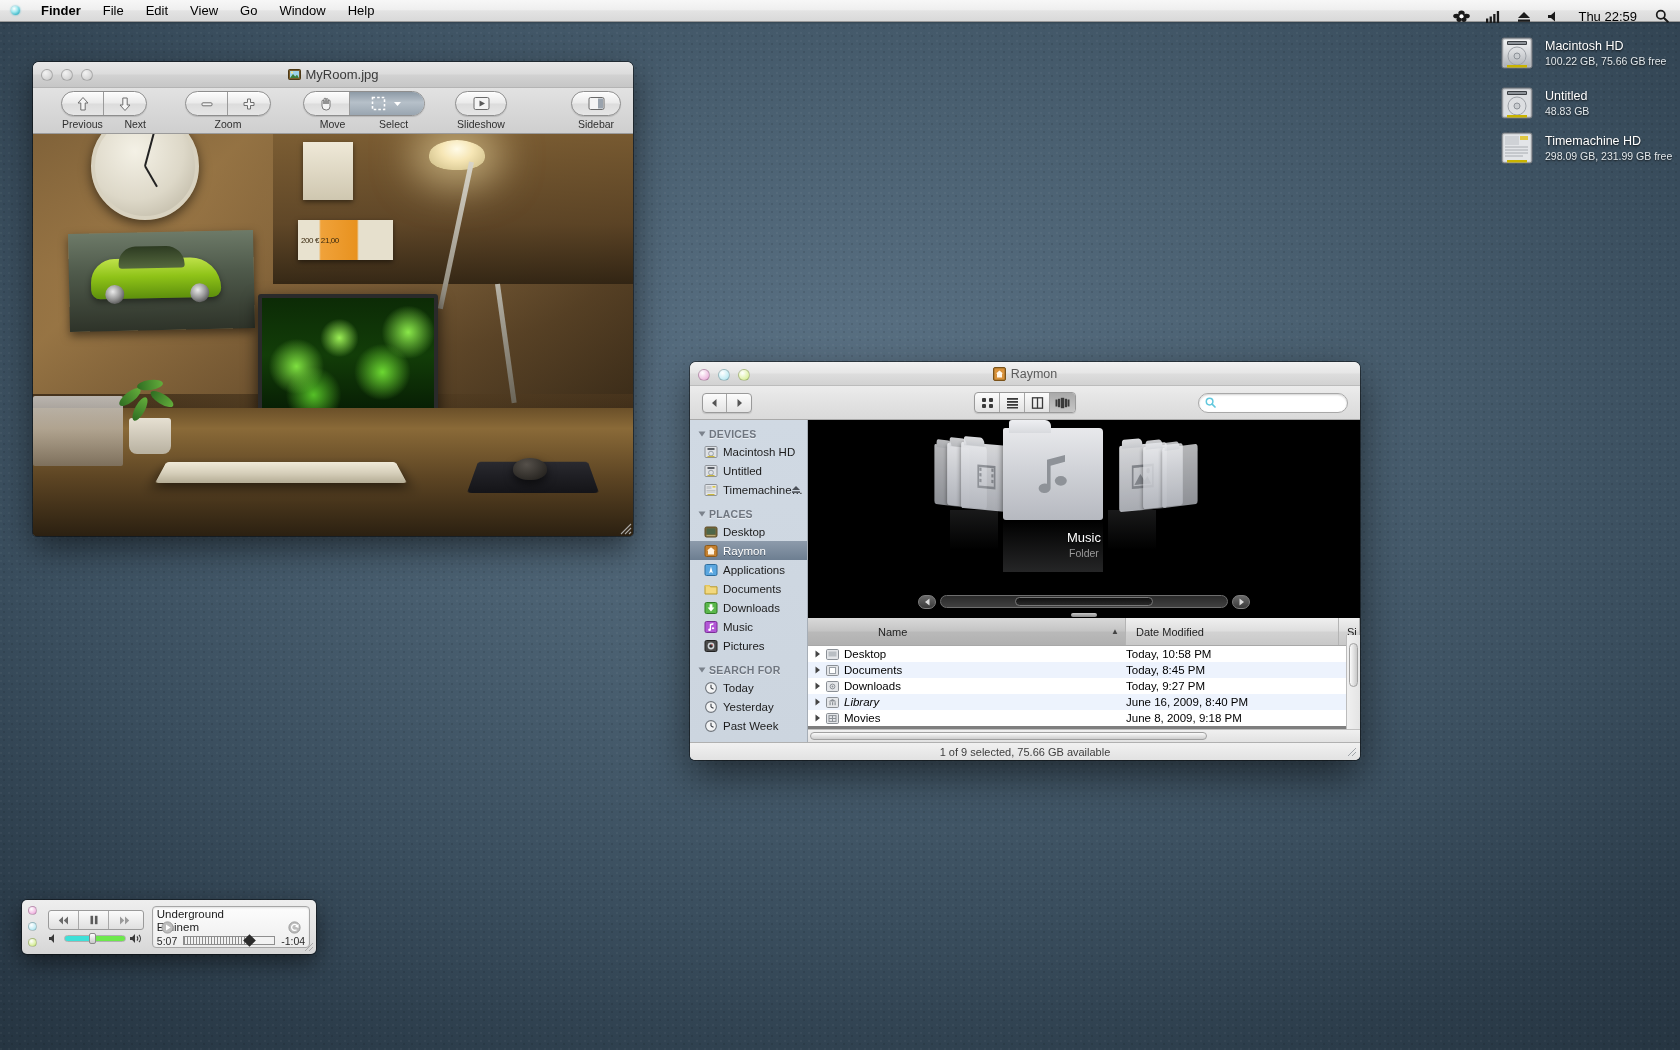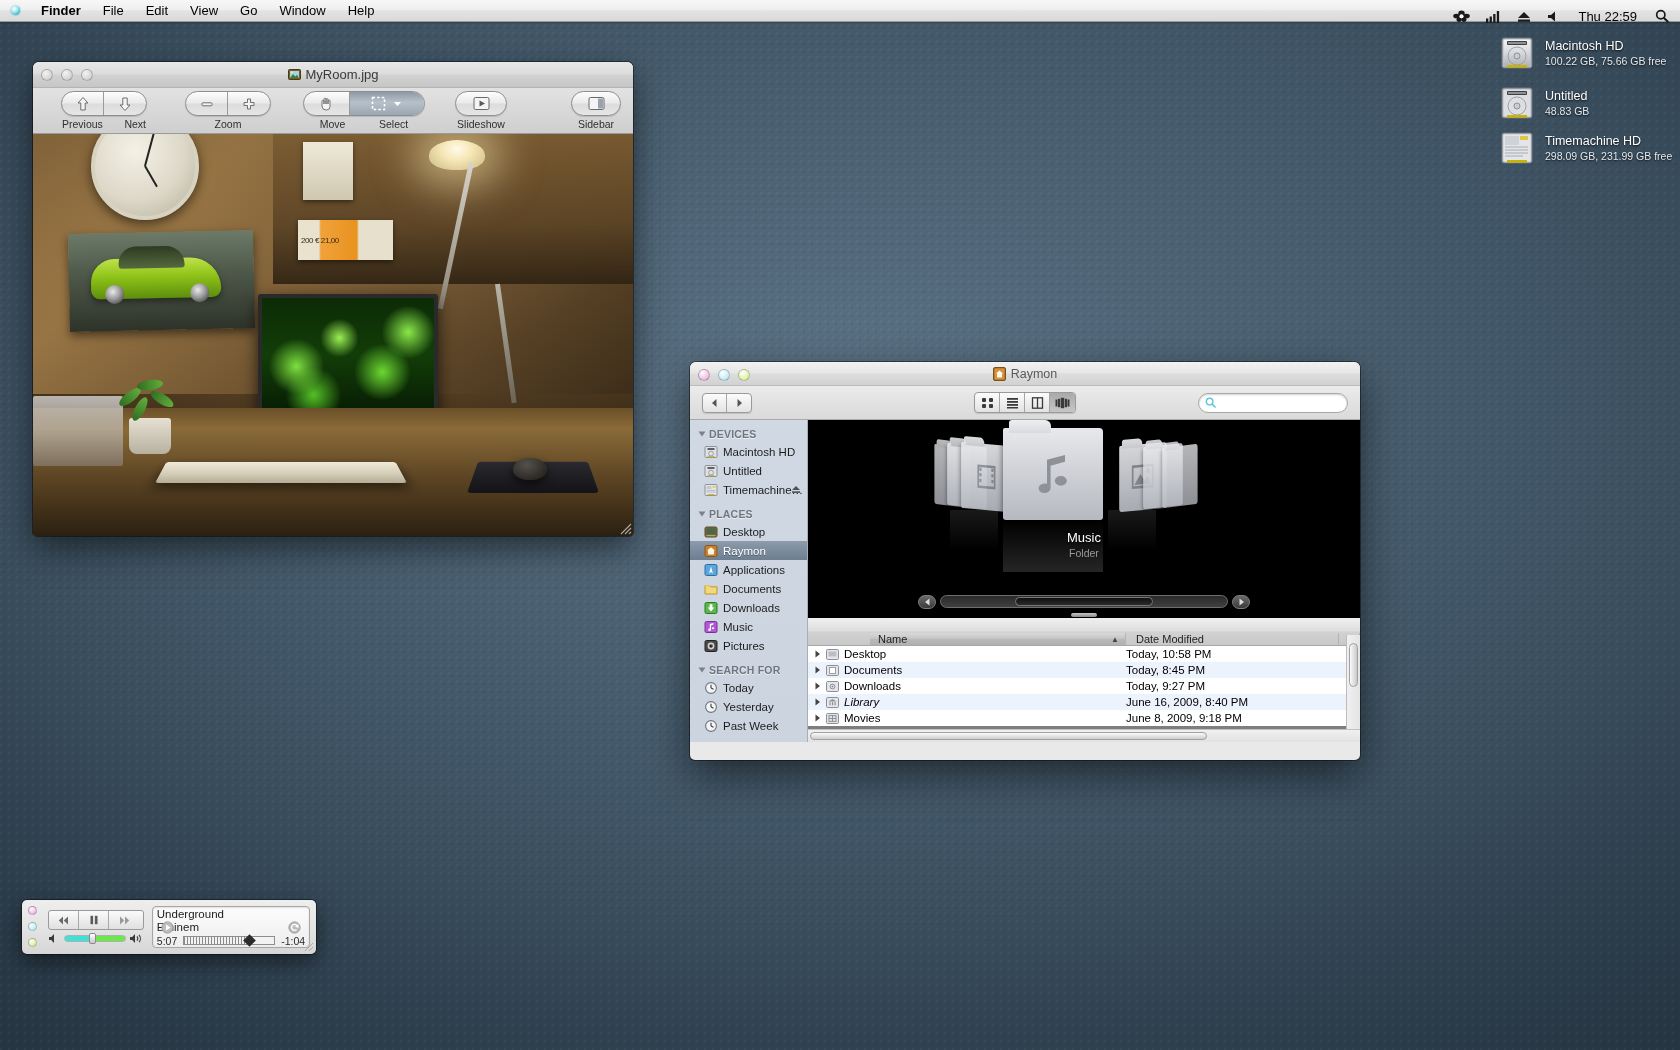--- a/index.html
+++ b/index.html
@@ -367,21 +367,21 @@
   .cf-grip{
     position:absolute; left:50%; transform:translateX(-50%); bottom:0px; width:26px; height:4px;
     background:linear-gradient(to bottom,#c8c8c8,#8a8a8a); border-radius:2px;
   }
 
   
   #filelist{ flex:1; background:#fff; display:flex; flex-direction:column; overflow:hidden; position:relative;}
   .fl-header{
     height:30px; display:flex;
     background:linear-gradient(to bottom,#f0f0f0 0%, #dedede 48%, #d2d2d2 52%, #c8c8c8 100%);
-    border-bottom:1px solid #a8a8a8; font-size:11px; color:#1e1e1e;align-items:flex-end;
+    border-bottom:1px solid #a8a8a8; font-size:11px; color:#1e1e1e;
   }
   .fl-th{ display:flex; align-items:center; padding-left:8px; border-right:1px solid #b4b4b4; position:relative;}
   .fl-th.sorted{ background:linear-gradient(to bottom,#d9d9d9 0%, #c4c4c4 48%, #b9b9b9 52%, #b0b0b0 100%); }
   .sort-arrow{ position:absolute; right:6px; font-size:8px; color:#444; }
   .fl-row{
     height:17px; display:flex; align-items:center; font-size:11.5px; color:#000;
   }
   .fl-row.odd{ background:#edf3fd; }
   .fl-row.selected{ background:#7e7e7e; color:#fff; }
   .fl-disc{ width:18px; display:flex; align-items:center; justify-content:center; }
@@ -1152,20 +1152,29 @@
         <div class="fl-vscroll">
           <div class="fl-vthumb"></div>
         </div>
         <div class="fl-hscroll">
           <div class="fl-hthumb"></div>
         </div>
       </div>
     </div>
   </div>
 
+  <div id="finder-status">
+    <span>1 of 9 selected, 75.66 GB available</span>
+    <svg class="status-grip" width="12" height="12" viewBox="0 0 12 12">
+      <g stroke="#9fa4a9" stroke-width="1">
+        <line x1="11" y1="3" x2="3" y2="11"></line>
+        <line x1="11" y1="7" x2="7" y2="11"></line>
+      </g>
+    </svg>
+  </div>
 </div>
 
 <div id="itunes">
   <div class="it-tl">
     <div class="tl" style="background:radial-gradient(circle at 35% 30%,#ffffff,#f3c2e6 60%,#e49ad4);"></div>
     <div class="tl" style="background:radial-gradient(circle at 35% 30%,#ffffff,#c8eef6 60%,#9adbe9);"></div>
     <div class="tl" style="background:radial-gradient(circle at 35% 30%,#ffffff,#ddf0a8 60%,#c1e373);"></div>
   </div>
 
   <div class="it-left">

